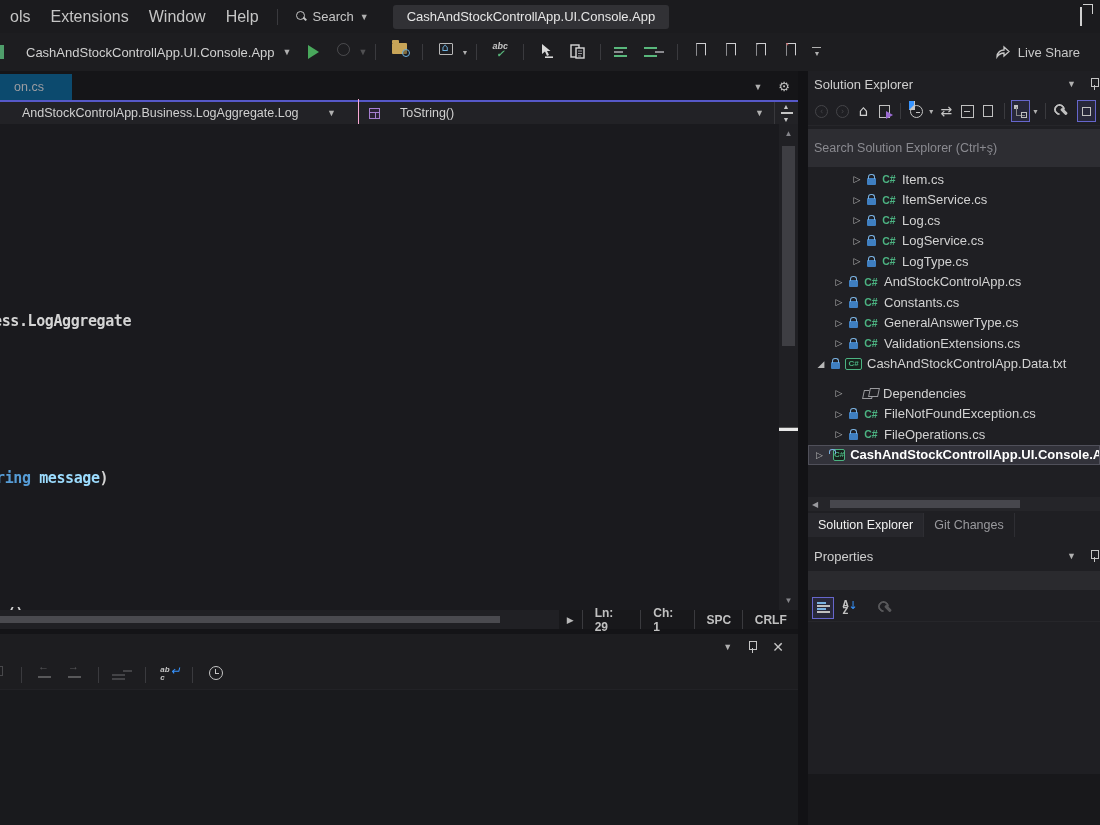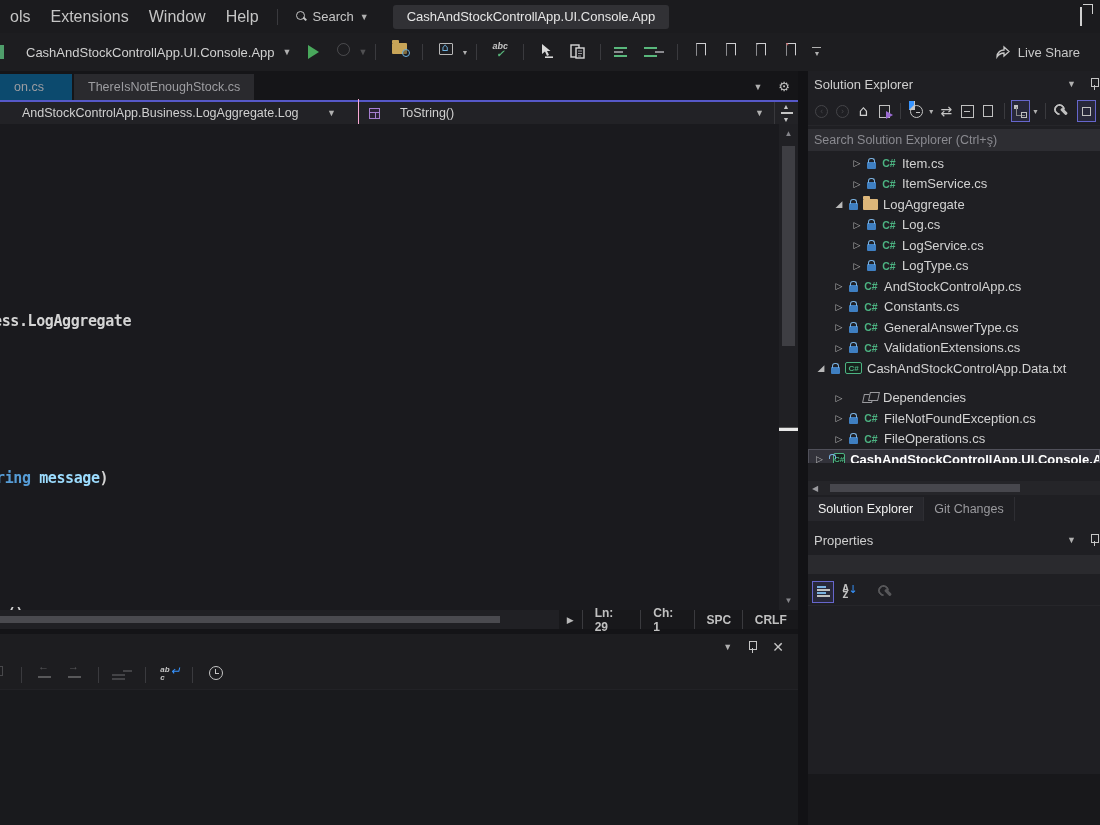--- a/index.html
+++ b/index.html
@@ -129,21 +129,21 @@
   .dbl-doc::before { content:""; position:absolute; left:2px; top:-4px; width:10px; height:12px; border:1.4px solid #c0c0c0; border-left:none; border-bottom:none; z-index:-1; }
   .sel-box { border:1px solid #6666cc; background:#28283a; }
   .node-graph { position:relative; width:13px; height:13px; }
   .node-graph::before { content:""; position:absolute; left:0; top:0; width:4px; height:4px; background:#c0c0c0; }
   .node-graph::after { content:""; position:absolute; right:0; bottom:0; width:4px; height:4px; border:1.2px solid #c0c0c0; }
   .node-graph i { position:absolute; left:2px; top:2px; width:9px; height:9px; border-left:1.2px solid #888; border-bottom:1.2px solid #888; }
   .wrench { position:relative; width:14px; height:14px; }
   .wrench::before { content:""; position:absolute; left:0; top:0; width:7px; height:7px; border:2.2px solid #c0c0c0; border-radius:50%; border-right-color:transparent; transform:rotate(45deg); }
   .wrench::after { content:""; position:absolute; left:6px; top:6px; width:8px; height:3px; background:#c0c0c0; transform:rotate(45deg); border-radius:1px; }
   .se-sep { width:1px; height:16px; background:#3a3a3e; margin:0 4px; }
-  #se-search { margin:3px 0 2px 0; height:22px; background:#2d2d32; display:flex; align-items:center; padding:0 6px; font-size:12.5px; color:#8a8a90; }
+  #se-search { margin:3px 0 2px 0; height:38px; background:#2d2d32; display:flex; align-items:center; padding:0 6px; font-size:12.5px; color:#8a8a90; }
 
   #se-tree { position:relative; height:310px; overflow:hidden; }
   .tree-row { height:20.5px; display:flex; align-items:center; gap:5px; font-size:13px; color:#d2d2d2; white-space:nowrap; }
   .tree-row .expander { width:10px; font-size:9px; color:#b8b8b8; text-align:center; font-family:"DejaVu Sans",sans-serif; }
   .tree-row.exp-collapsed .expander::before { content:"▷"; }
   .tree-row.exp-expanded .expander::before { content:"◢"; }
   .tree-row .lock { visibility:hidden; position:relative; width:9px; height:7px; background:#3f7fc1; border-radius:1px; margin-top:4px; }
   .tree-row .lock::before { content:""; position:absolute; left:1.4px; top:-4px; width:5px; height:4px; border:1.4px solid #7ab1e0; border-bottom:none; border-radius:3px 3px 0 0; }
   .tree-row.locked .lock { visibility:visible; }
   .tree-row .fileicon { display:none; align-items:center; justify-content:center; }
@@ -280,21 +280,20 @@
   <div id="live-share" class="abs">
     <svg width="16" height="14" viewBox="0 0 16 14">
         <path d="M2 12 C2 7 6 5 9 5 L9 2 L14 6.5 L9 11 L9 8 C6 8 4 9 2 12 Z" fill="none" stroke="#c8c8c8" stroke-width="1.3"></path>
       </svg>
     <span>Live Share</span>
   </div>
 
   <div id="editor-group" class="abs">
     <div id="tab-row" class="abs">
       <div class="doc-tab t1">on.cs</div>
-      <div class="doc-tab t2">ThereIsNotEnoughStock.cs</div>
     </div>
     <div id="tabrow-icons">
       <span class="chev">▼</span>
       <span class="gear">⚙</span>
     </div>
 
     <div id="navbar" class="abs">
       <div class="nav-combo" id="nav-type">
         <span>AndStockControlApp.Business.LogAggregate.Log</span>
         <span class="chev">▼</span>
@@ -436,28 +435,20 @@
           <span class="fileicon fi-csharp">C#</span>
 
           <span class="tree-label">Item.cs</span>
         </div>
         <div class="tree-row icon-csharp exp-collapsed locked" style="padding-left: 44px;">
           <span class="expander"></span>
           <span class="lock"></span>
           <span class="fileicon fi-csharp">C#</span>
 
           <span class="tree-label">ItemService.cs</span>
-        </div>
-        <div class="tree-row icon-folder exp-expanded locked" style="padding-left: 26px;">
-          <span class="expander"></span>
-          <span class="lock"></span>
-
-          <span class="fileicon fi-folder"></span>
-
-          <span class="tree-label">LogAggregate</span>
         </div>
         <div class="tree-row icon-csharp exp-collapsed locked" style="padding-left: 44px;">
           <span class="expander"></span>
           <span class="lock"></span>
           <span class="fileicon fi-csharp">C#</span>
 
           <span class="tree-label">Log.cs</span>
         </div>
         <div class="tree-row icon-csharp exp-collapsed locked" style="padding-left: 44px;">
           <span class="expander"></span>

